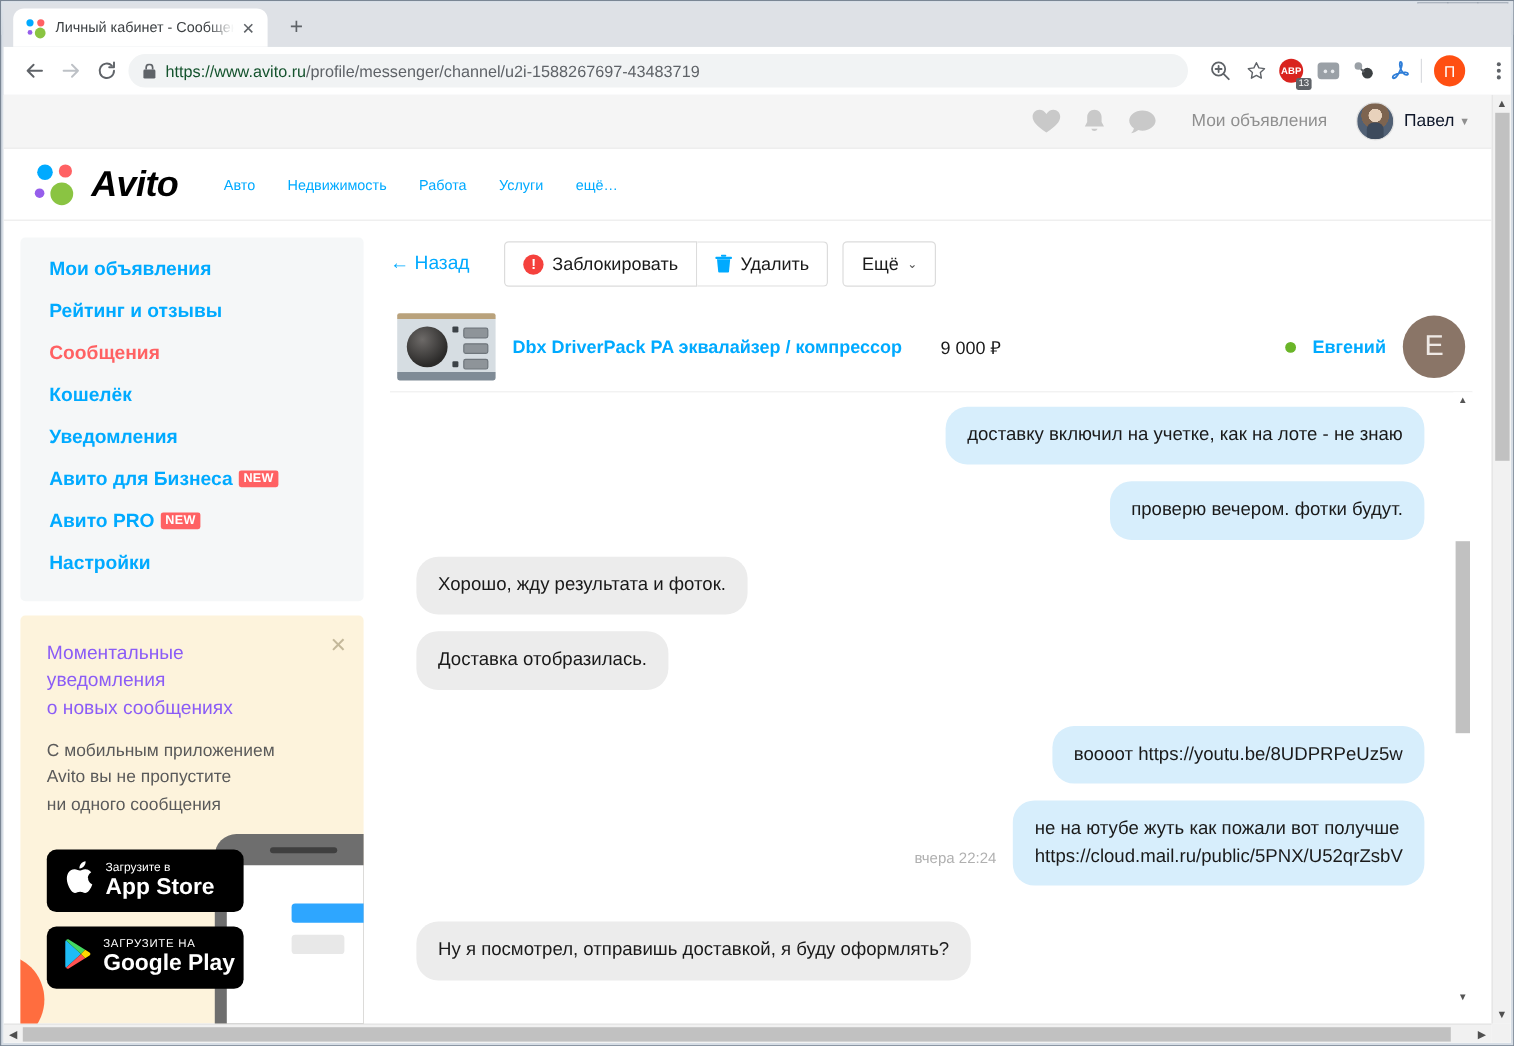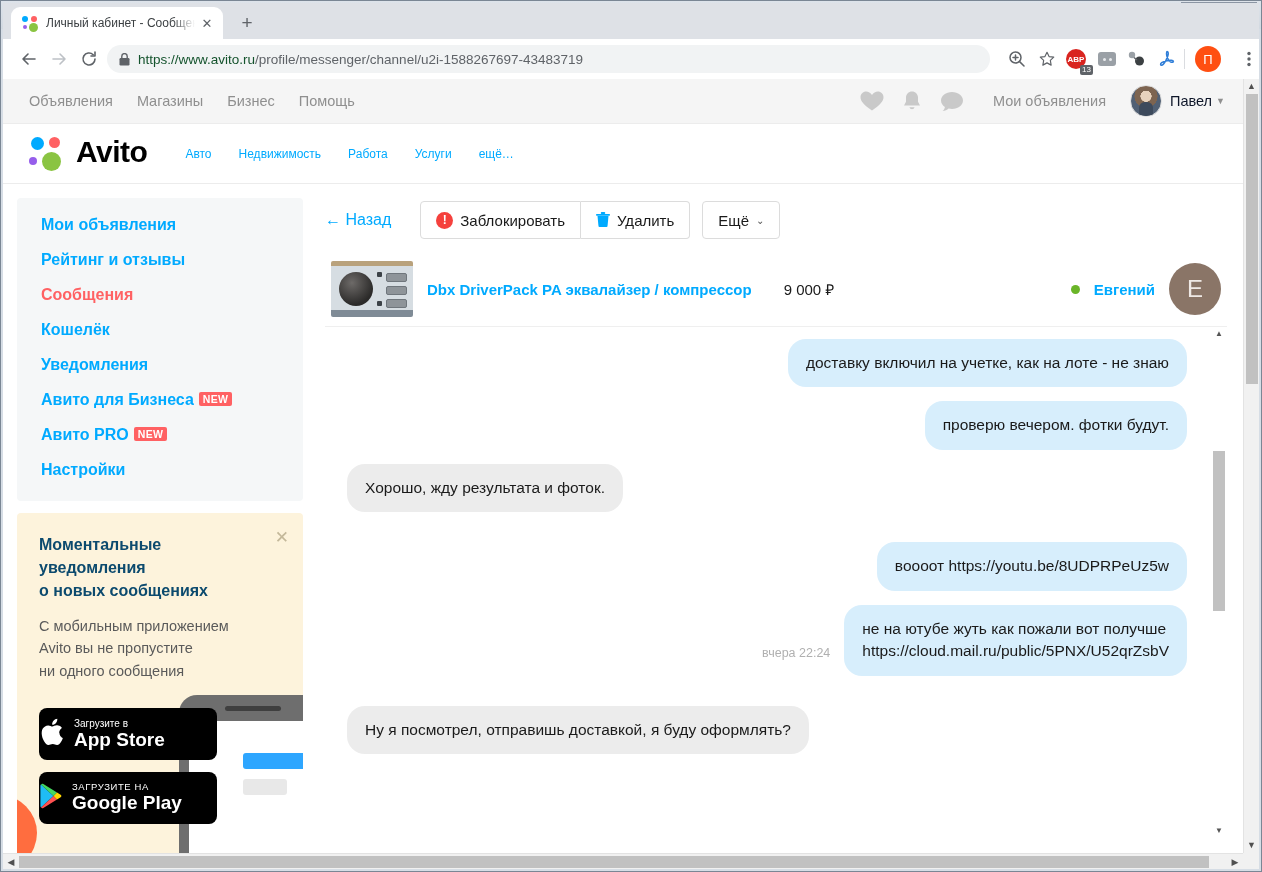--- a/index.html
+++ b/index.html
@@ -160,21 +160,21 @@
     padding: 9px 18px; border-radius: 4px; margin-left: 10px;
     white-space: nowrap;
   }
 
   
   .avito-nav {
     height: 60px; display: flex; align-items: center;
     padding: 0 26px; gap: 0;
     border-bottom: 1px solid #ececec;
   }
-  .logo { display: flex; gap: 9px; margin-right: 30px; }
+  .logo { display: flex; align-items: center; gap: 9px; margin-right: 30px; font-style: italic; }
   .logo-dots { width: 38px; height: 38px; position: relative; }
   .logo-dots i { position: absolute; border-radius: 50%; display: block; }
   .ld1 { width: 13px; height: 13px; background: #00aaff; left: 2px;  top: 2px; }
   .ld2 { width: 11px; height: 11px; background: #ff6163; left: 20px; top: 2px; }
   .ld3 { width: 8px;  height: 8px;  background: #965eeb; left: 0px;  top: 22px; }
   .ld4 { width: 19px; height: 19px; background: #8ac442; left: 13px; top: 17px; }
   .logo-text { font-size: 30px; font-weight: bold; color: #000; letter-spacing: -0.5px; }
   .mainnav { display: flex; gap: 27px; margin-left: 8px; }
   .mainnav a { font-size: 12px; color: #0af; text-decoration: none; }
 
@@ -199,30 +199,30 @@
   }
   .promo {
     margin-top: 12px; background: #fdf3dc; border-radius: 4px;
     padding: 20px 22px 0; position: relative; height: 362px; overflow: hidden;
   }
   .promo-close {
     position: absolute; right: 14px; top: 16px;
     color: #c4b89a; font-size: 17px; line-height: 1;
   }
   .promo-title {
-    font-size: 16px; font-weight: bold; color: #0c4a6e;
+    font-size: 16px; font-weight: normal; color: #8b5cf6;
     line-height: 1.45; max-width: 210px;
   }
   .promo-text {
     margin-top: 12px; font-size: 14.5px; color: #5a5a5a; line-height: 1.55;
   }
   .store-badges { margin-top: 26px; position: relative; z-index: 2; }
   .badge-store {
-    width: 178px; height: 52px; background: #000; border-radius: 8px;
-    display: flex; align-items: center; gap: 9px; 
+    width: 164px; height: 52px; background: #000; border-radius: 8px;
+    display: flex; align-items: center; gap: 9px; padding-left: 14px;
     margin-bottom: 12px; color: #fff;
   }
   .badge-sub { font-size: 10px; line-height: 1.1; display:block; }
   .badge-main { font-size: 19px; font-weight: bold; line-height: 1.15; display:block; }
   .badge-sub.caps { font-size: 9.5px; letter-spacing: .6px; }
   .promo-phone {
     position: absolute; right: -26px; bottom: -10px; width: 150px; height: 190px;
     background: #6e6e6e; border-radius: 18px; z-index: 1;
   }
   .promo-phone::before{
@@ -481,26 +481,20 @@
             <circle cx="2" cy="8" r="1.7" fill="currentColor"></circle>
             <circle cx="2" cy="13.5" r="1.7" fill="currentColor"></circle>
           </svg>
       </span>
     </div>
 
     <div class="viewport">
       <div class="page">
 
         <div class="avito-topbar">
-          <nav class="topnav">
-            <a href="#">Объявления</a>
-            <a href="#">Магазины</a>
-            <a href="#">Бизнес</a>
-            <a href="#">Помощь</a>
-          </nav>
           <div class="topbar-right">
             <span class="tb-gicon">
               <svg width="26" height="24" viewBox="0 0 26 24">
                   <path d="M13 21.5C5 15.8 1.5 12.3 1.5 8.2 1.5 5 4 2.5 7.2 2.5c2.2 0 4.4 1.3 5.8 3.4 1.4-2.1 3.6-3.4 5.8-3.4 3.2 0 5.7 2.5 5.7 5.7 0 4.1-3.5 7.6-11.5 13.3z" fill="currentColor"></path>
                 </svg>
             </span>
             <span class="tb-gicon">
               <svg width="22" height="24" viewBox="0 0 22 24">
                   <path d="M11 2.5c-3.4 0-6 2.7-6 6v4.2L3 16.5h16l-2-3.8V8.5c0-3.3-2.6-6-6-6z" fill="currentColor"></path>
                   <path d="M8.4 18.2a2.7 2.7 0 0 0 5.2 0z" fill="currentColor"></path>
@@ -656,20 +650,23 @@
                 </div>
 
                 <div class="row out">
                   <div class="bubble out">проверю вечером. фотки будут.</div>
                 </div>
 
                 <div class="row in">
                   <div class="bubble in">Хорошо, жду результата и фоток.</div>
                 </div>
 
+                <div class="row in">
+                  <div class="bubble in">Доставка отобразилась.</div>
+                </div>
 
                 <div class="row out" style="margin-top:30px">
                   <div class="bubble out">воооот https://youtu.be/8UDPRPeUz5w</div>
                 </div>
 
                 <div class="row out">
                   <span class="ts">вчера 22:24</span>
                   <div class="bubble out" style="white-space:pre-line">не на ютубе жуть как пожали вот получше
 https://cloud.mail.ru/public/5PNX/U52qrZsbV</div>
                 </div>

